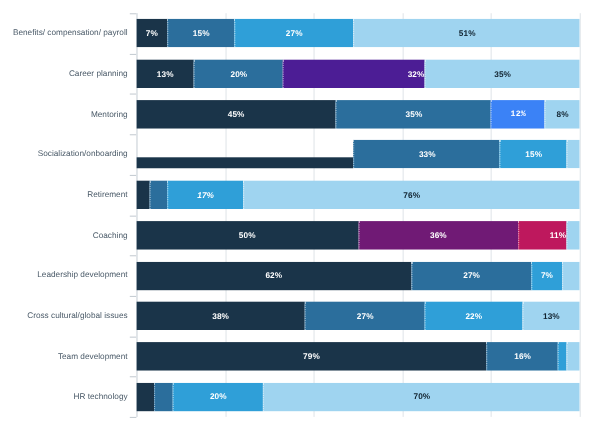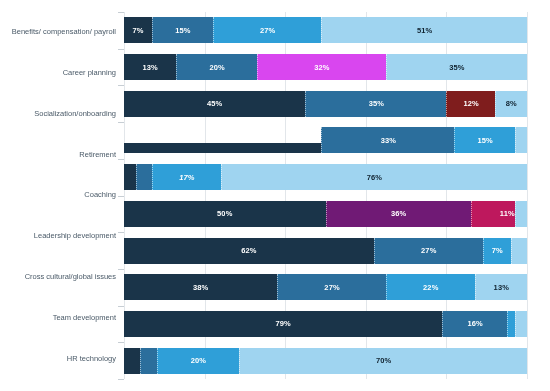--- a/index.html
+++ b/index.html
@@ -137,20 +137,23 @@
 <body>
 
 <div id="chart-root">
 
   <div class="cat-labels">
       <div class="cat-row">
         <div class="cat-label">Benefits/ compensation/ payroll</div>
       </div>
       <div class="cat-row">
         <div class="cat-label">Career planning</div>
+      </div>
+      <div class="cat-row">
+        <div class="cat-label">Mentoring</div>
       </div>
       <div class="cat-row">
         <div class="cat-label">Socialization/onboarding</div>
       </div>
       <div class="cat-row">
         <div class="cat-label">Retirement</div>
       </div>
       <div class="cat-row">
         <div class="cat-label">Coaching</div>
       </div>
@@ -210,37 +213,37 @@
           </div>
         </div>
         <div class="row">
           <div class="bar">
             <div class="seg c0" style="width: 13%; background: rgb(26, 52, 73);">
               <span class="seg-label">13%</span>
             </div>
             <div class="seg c1" style="width: 20%; background: rgb(43, 110, 156);">
               <span class="seg-label">20%</span>
             </div>
-            <div class="seg c2" style="width: 32%; background: #d946ef;">
+            <div class="seg c2" style="width: 32%; background: #4c1d95; justify-content: flex-end;">
               <span class="seg-label">32%</span>
             </div>
             <div class="seg c3" style="width: 35%; background: rgb(159, 212, 240);">
               <span class="seg-label">35%</span>
             </div>
           </div>
         </div>
         <div class="row">
           <div class="bar">
             <div class="seg c0" style="width: 45%; background: rgb(26, 52, 73); text-align: center;">
               <span class="seg-label">45%</span>
             </div>
             <div class="seg c1" style="width: 35%; background: rgb(43, 110, 156);">
               <span class="seg-label">35%</span>
             </div>
-            <div class="seg c2" style="width: 12%; background: #7f1d1d;">
+            <div class="seg c2" style="width: 12%; background: #3b82f6; font-family: Liberation Mono, monospace;">
               <span class="seg-label">12%</span>
             </div>
             <div class="seg c3" style="width: 8%; background: rgb(159, 212, 240);">
               <span class="seg-label">8%</span>
             </div>
           </div>
         </div>
         <div class="row">
           <div class="bar">
             <div class="seg c0" style="width: 49%; background: rgb(26, 52, 73); margin-top: 16px;">

